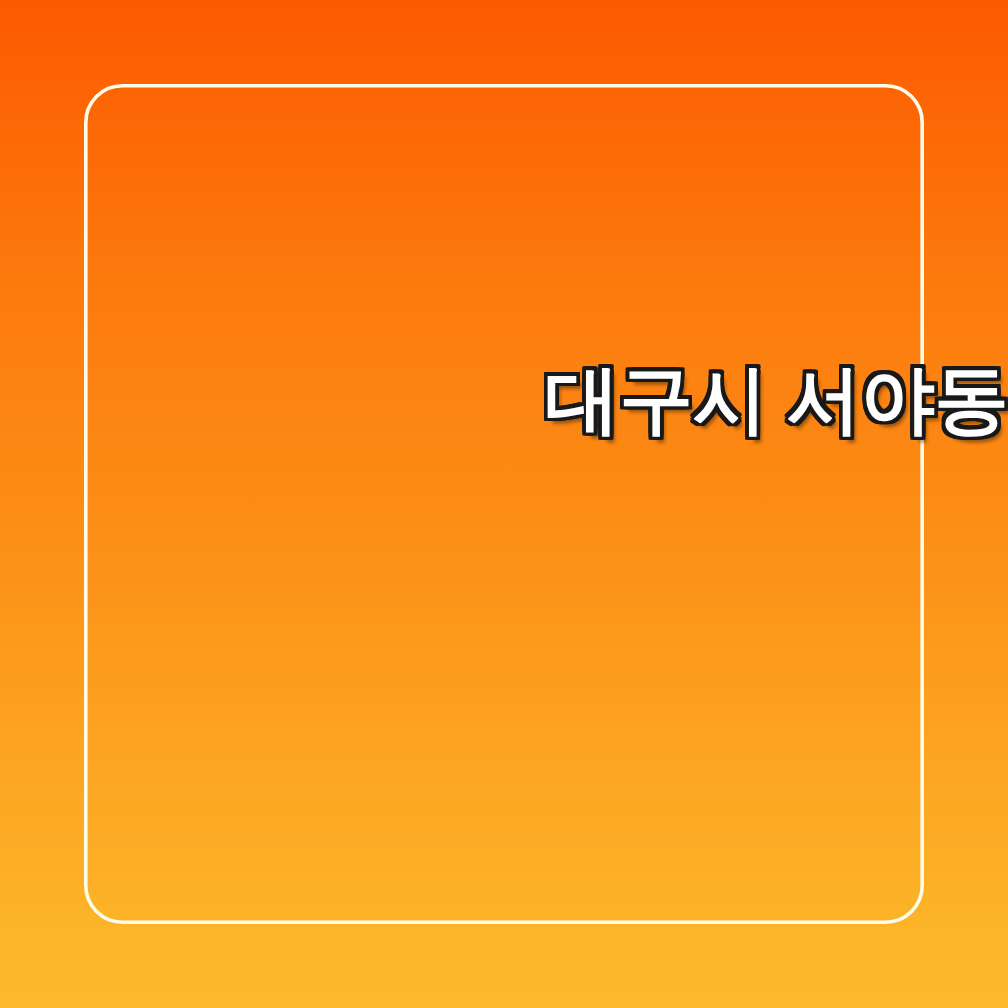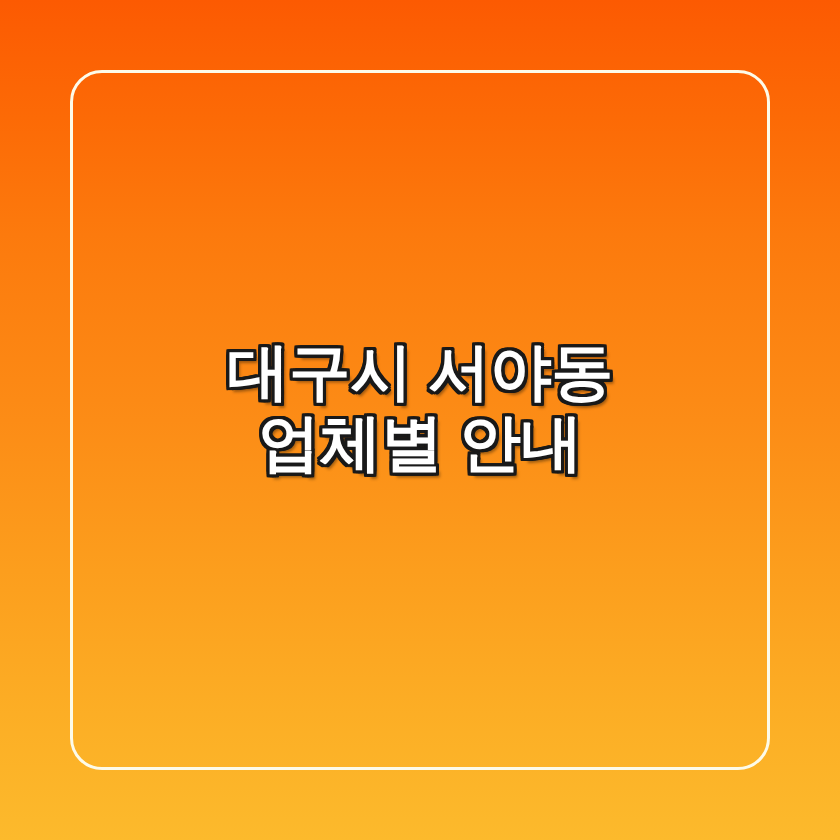--- a/index.html
+++ b/index.html
@@ -37,22 +37,22 @@
     border: 3px solid #fdfbe9;
     border-radius: 32px;
     pointer-events: none;
   }
 
   
   .headline {
     position: absolute;
     left: 0;
     right: 0;
-    top: 336px;
-    text-align: center;
+    top: 298px;
+    text-align: right;
     user-select: none;
   }
 
   .headline .line {
     display: block;
     font-size: 62px;
     line-height: 71px;
     font-weight: 700;
     letter-spacing: -0.5px;
     color: #ffffff;
@@ -82,16 +82,15 @@
 </style>
 </head>
 <body>
 
 <div class="canvas">
 
   <div class="frame"></div>
 
   <div class="headline">
     <span class="line">대구시 서야동</span>
-    <span class="line">업체별 안내</span>
   </div>
 
 </div>
 
 </body></html>

